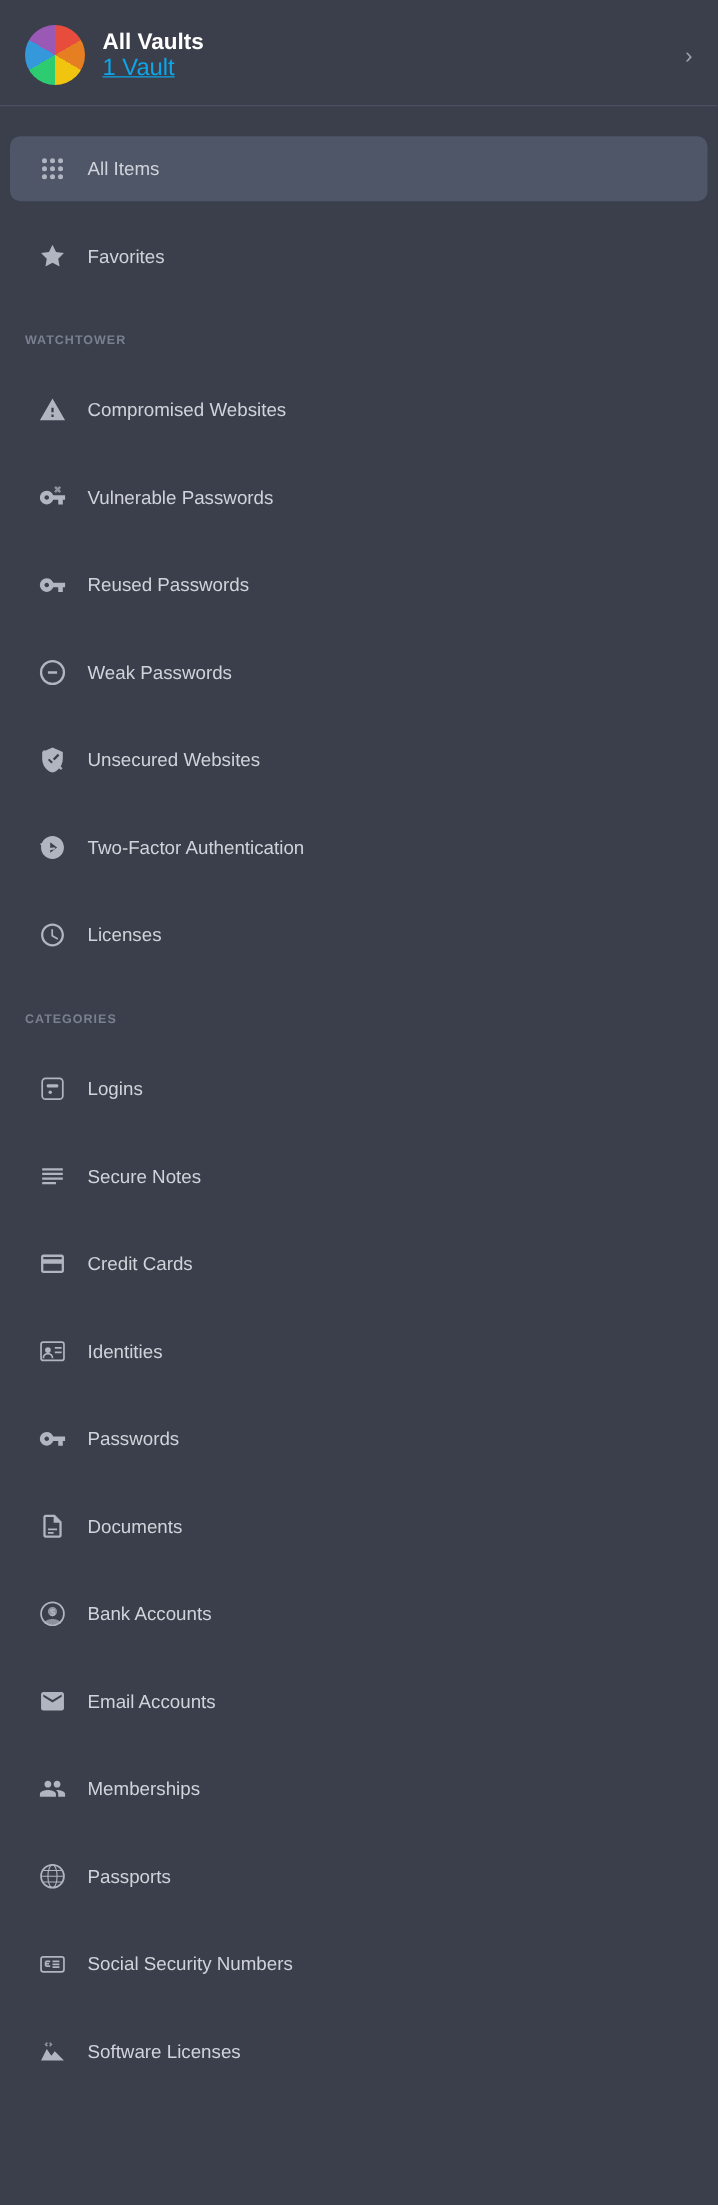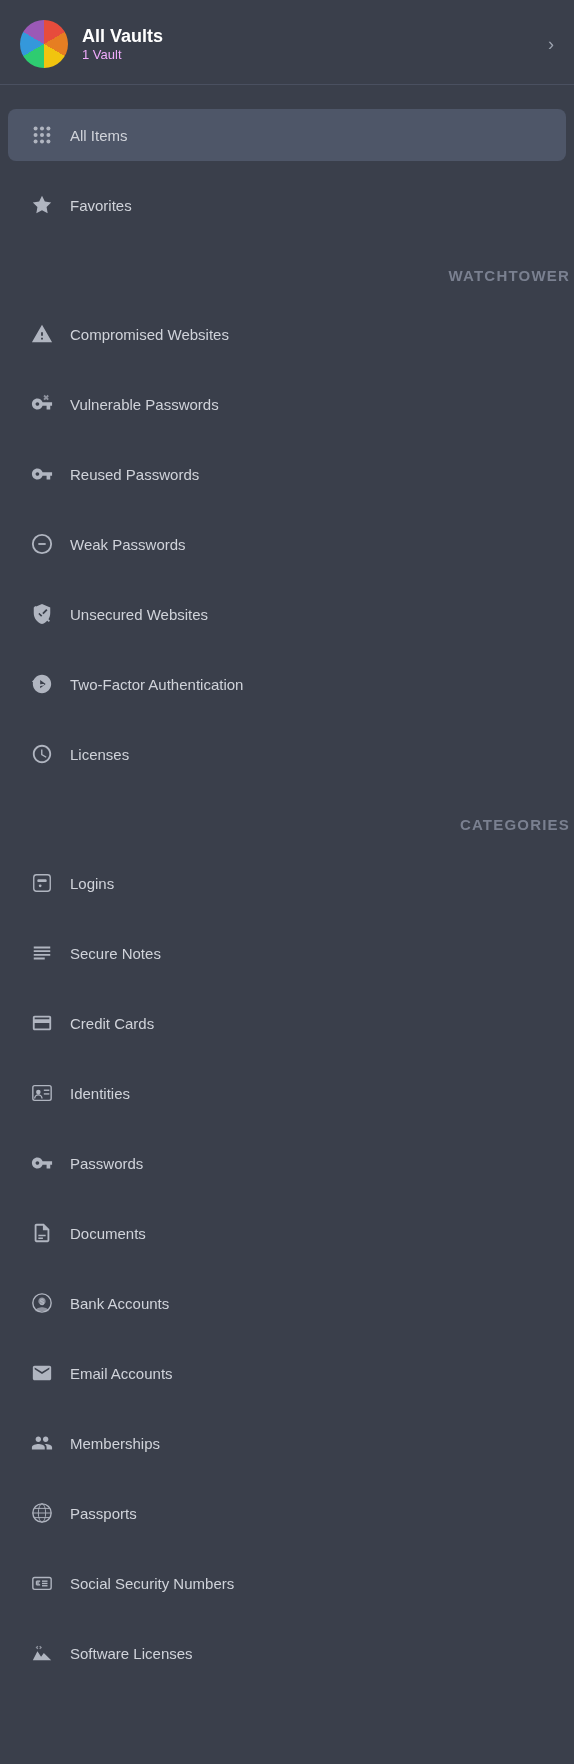--- a/index.html
+++ b/index.html
@@ -50,22 +50,23 @@
       flex-direction: column;
     }
 
     .vault-title {
       font-size: 18px;
       font-weight: 600;
       color: #ffffff;
     }
 
     .vault-subtitle {
-      font-size: 13px;
-      color: #f0abfc;
+      font-size: 19px;
+      color: #0ea5e9;
+      text-decoration: underline;
     }
 
     .chevron-right {
       color: #9ca3af;
       font-size: 18px;
       font-weight: 300;
     }
 
     .divider {
       height: 1px;
@@ -102,26 +103,25 @@
       height: 28px;
       display: flex;
       align-items: center;
       justify-content: center;
       flex-shrink: 0;
       font-size: 20px;
       color: #b0b5c0;
     }
 
     .section-header {
-      font-size: 15px;
+      font-size: 10px;
       font-weight: 700;
       color: #7a8090;
       letter-spacing: 0.08em;
       padding: 18px 4px 6px 20px;
-      text-align: right;
     }
 
     svg {
       width: 22px;
       height: 22px;
       fill: currentColor;
     }
   </style>
 </head>
 <body>

